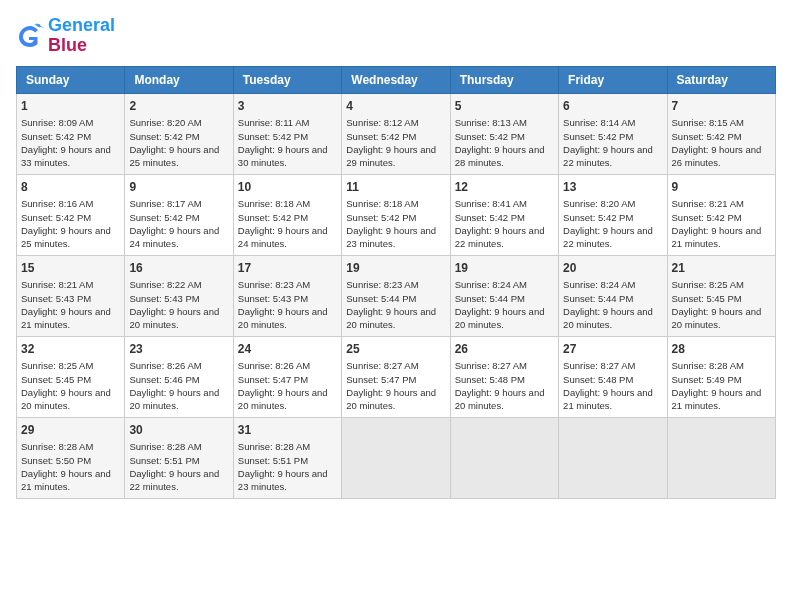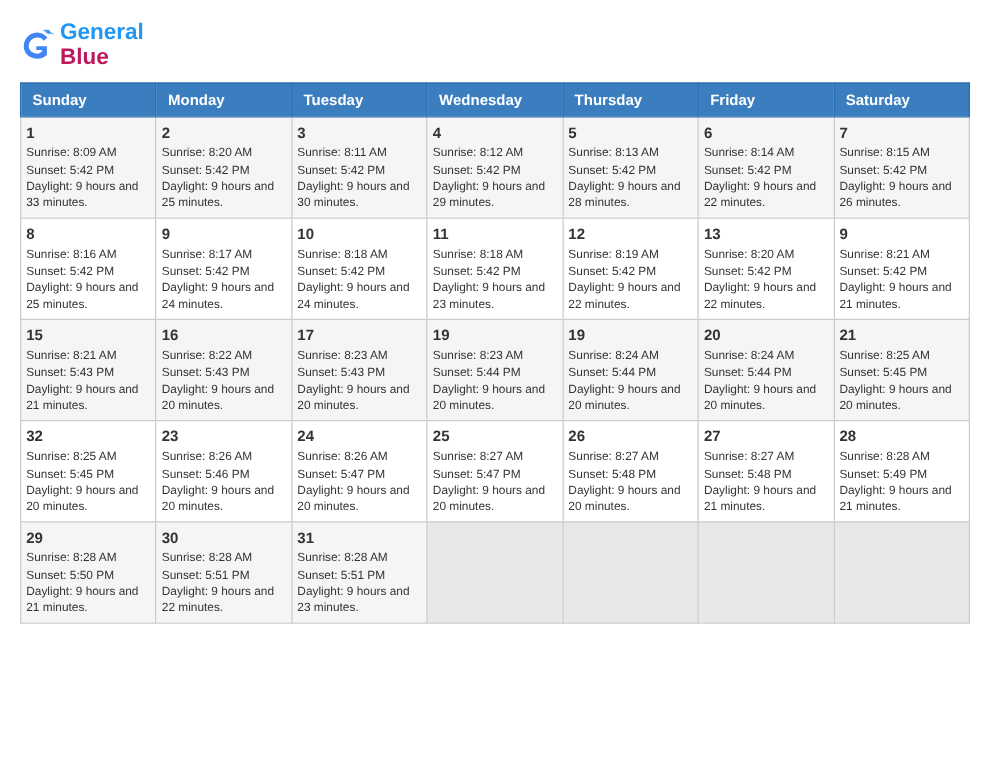--- a/index.html
+++ b/index.html
@@ -129,21 +129,21 @@
         <td><span class="day-num">4</span><span>Sunrise: 8:12 AM</span><br><span>Sunset: 5:42 PM</span><br><span>Daylight: 9 hours and 29 minutes.</span></td>
         <td><span class="day-num">5</span><span>Sunrise: 8:13 AM</span><br><span>Sunset: 5:42 PM</span><br><span>Daylight: 9 hours and 28 minutes.</span></td>
         <td><span class="day-num">6</span><span>Sunrise: 8:14 AM</span><br><span>Sunset: 5:42 PM</span><br><span>Daylight: 9 hours and 22 minutes.</span></td>
         <td><span class="day-num">7</span><span>Sunrise: 8:15 AM</span><br><span>Sunset: 5:42 PM</span><br><span>Daylight: 9 hours and 26 minutes.</span></td>
       </tr>
       <tr>
         <td><span class="day-num">8</span><span>Sunrise: 8:16 AM</span><br><span>Sunset: 5:42 PM</span><br><span>Daylight: 9 hours and 25 minutes.</span></td>
         <td><span class="day-num">9</span><span>Sunrise: 8:17 AM</span><br><span>Sunset: 5:42 PM</span><br><span>Daylight: 9 hours and 24 minutes.</span></td>
         <td><span class="day-num">10</span><span>Sunrise: 8:18 AM</span><br><span>Sunset: 5:42 PM</span><br><span>Daylight: 9 hours and 24 minutes.</span></td>
         <td><span class="day-num">11</span><span>Sunrise: 8:18 AM</span><br><span>Sunset: 5:42 PM</span><br><span>Daylight: 9 hours and 23 minutes.</span></td>
-        <td><span class="day-num">12</span><span>Sunrise: 8:19 AM</span><br><span>Sunset: 5:42 PM</span><br><span>Daylight: 9 hours and 22 minutes.</span></td>
+        <td><span class="day-num">12</span><span>Sunrise: 8:41 AM</span><br><span>Sunset: 5:42 PM</span><br><span>Daylight: 9 hours and 22 minutes.</span></td>
         <td><span class="day-num">13</span><span>Sunrise: 8:20 AM</span><br><span>Sunset: 5:42 PM</span><br><span>Daylight: 9 hours and 22 minutes.</span></td>
         <td><span class="day-num">9</span><span>Sunrise: 8:21 AM</span><br><span>Sunset: 5:42 PM</span><br><span>Daylight: 9 hours and 21 minutes.</span></td>
       </tr>
       <tr>
         <td><span class="day-num">15</span><span>Sunrise: 8:21 AM</span><br><span>Sunset: 5:43 PM</span><br><span>Daylight: 9 hours and 21 minutes.</span></td>
         <td><span class="day-num">16</span><span>Sunrise: 8:22 AM</span><br><span>Sunset: 5:43 PM</span><br><span>Daylight: 9 hours and 20 minutes.</span></td>
         <td><span class="day-num">17</span><span>Sunrise: 8:23 AM</span><br><span>Sunset: 5:43 PM</span><br><span>Daylight: 9 hours and 20 minutes.</span></td>
         <td><span class="day-num">19</span><span>Sunrise: 8:23 AM</span><br><span>Sunset: 5:44 PM</span><br><span>Daylight: 9 hours and 20 minutes.</span></td>
         <td><span class="day-num">19</span><span>Sunrise: 8:24 AM</span><br><span>Sunset: 5:44 PM</span><br><span>Daylight: 9 hours and 20 minutes.</span></td>
         <td><span class="day-num">20</span><span>Sunrise: 8:24 AM</span><br><span>Sunset: 5:44 PM</span><br><span>Daylight: 9 hours and 20 minutes.</span></td>

